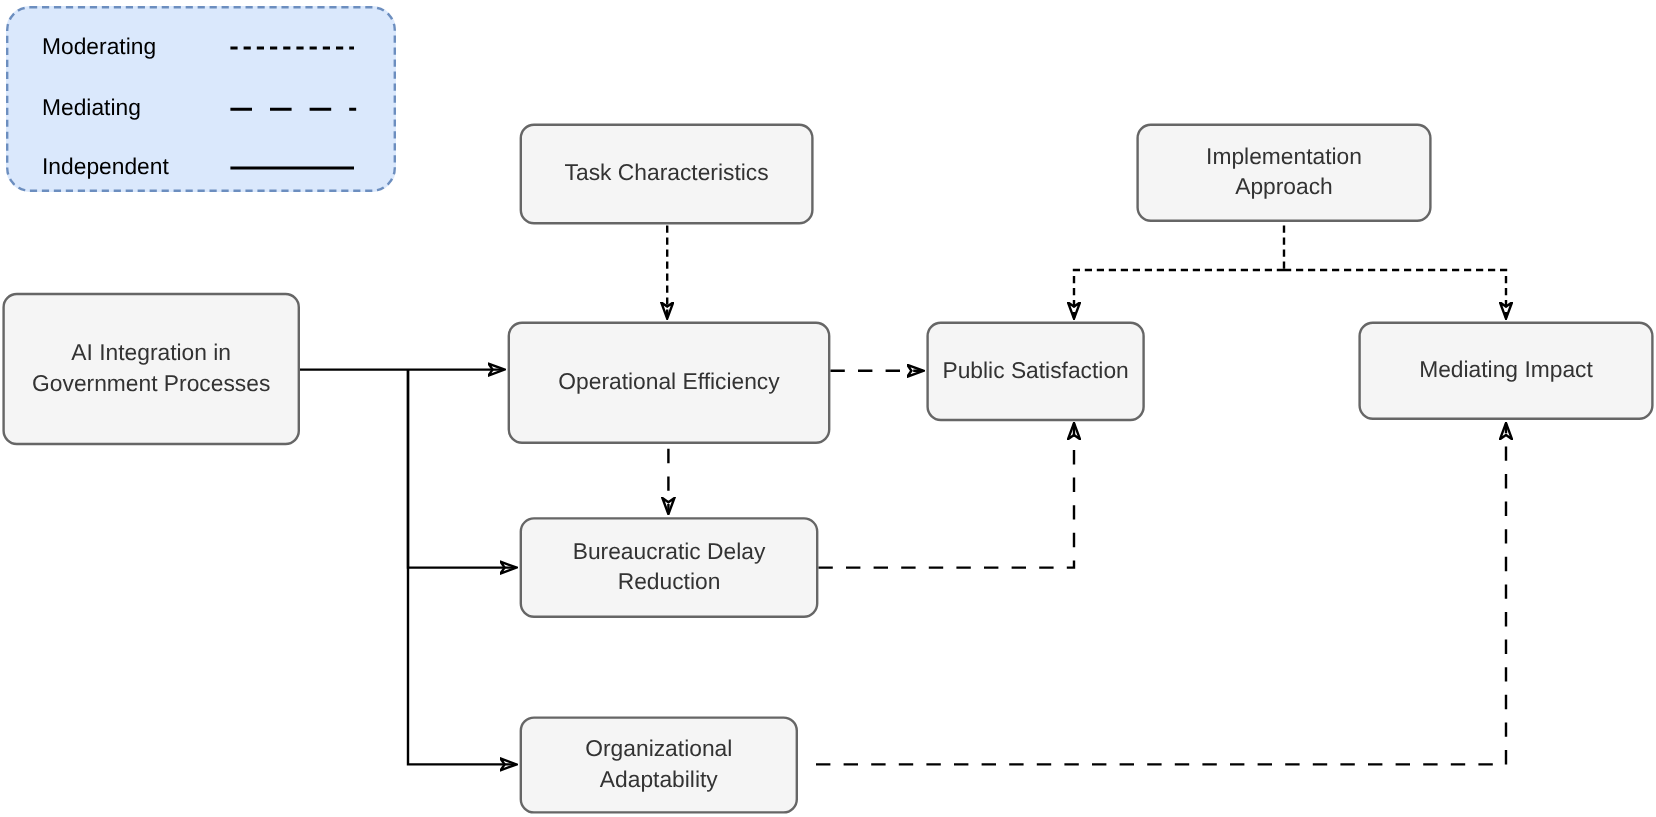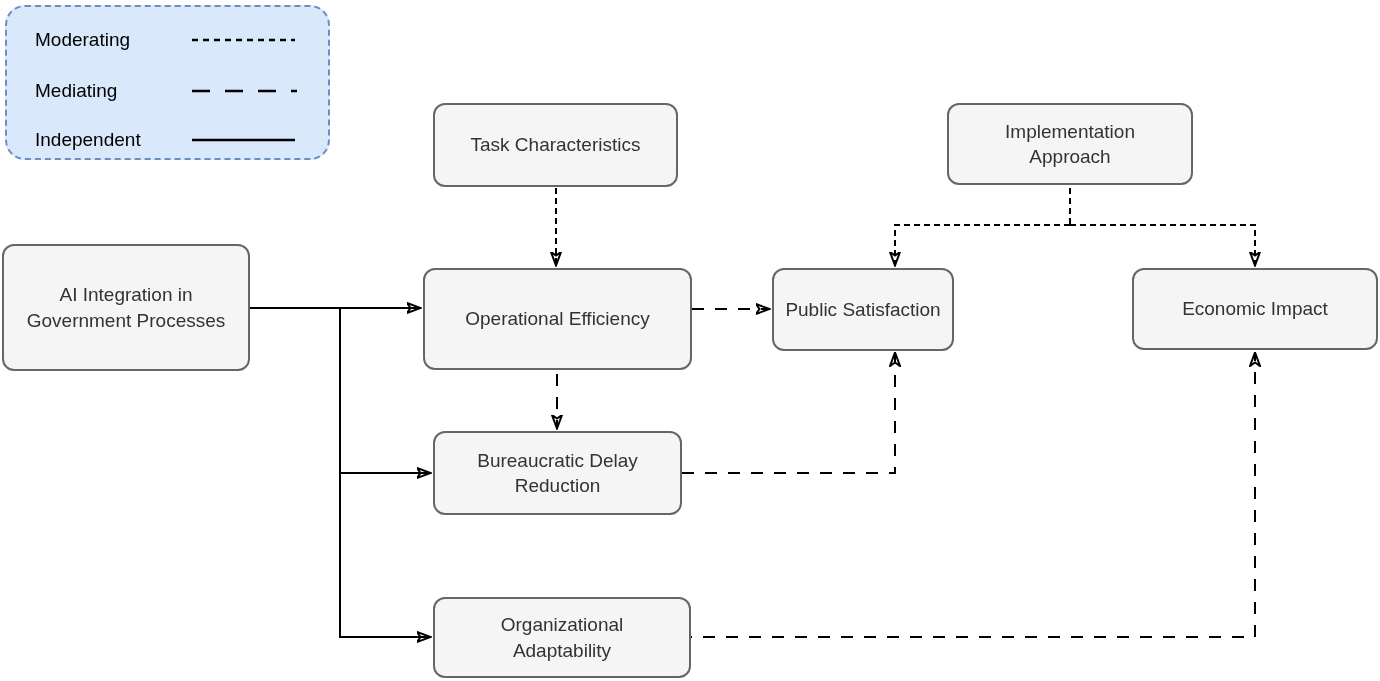--- a/index.html
+++ b/index.html
@@ -83,19 +83,19 @@
   <div class="node" style="left:2px;top:244px;width:248px;height:127px;padding:0 13px;">AI Integration in Government Processes</div>
 
   <div class="node" style="left:433px;top:103px;width:245px;height:84px;padding:0 10px;">Task Characteristics</div>
 
   <div class="node" style="left:947px;top:103px;width:246px;height:82px;padding:0 30px;">Implementation Approach</div>
 
   <div class="node" style="left:423px;top:268px;width:269px;height:102px;padding:0 10px;">Operational Efficiency</div>
 
   <div class="node" style="left:772px;top:268px;width:182px;height:83px;padding:0 8px;">Public Satisfaction</div>
 
-  <div class="node" style="left:1132px;top:268px;width:246px;height:82px;padding:0 10px;">Economic Impact</div>
+  <div class="node" style="left:1132px;top:268px;width:246px;height:82px;padding:0 10px;">Mediating Impact</div>
 
   <div class="node" style="left:433px;top:431px;width:249px;height:84px;padding:0 22px;">Bureaucratic Delay Reduction</div>
 
-  <div class="node" style="left:433px;top:597px;width:258px;height:81px;padding:0 22px;">Organizational Adaptability</div>
+  <div class="node" style="left:433px;top:597px;width:232px;height:81px;padding:0 22px;">Organizational Adaptability</div>
 
 </div>
 
 </body></html>

